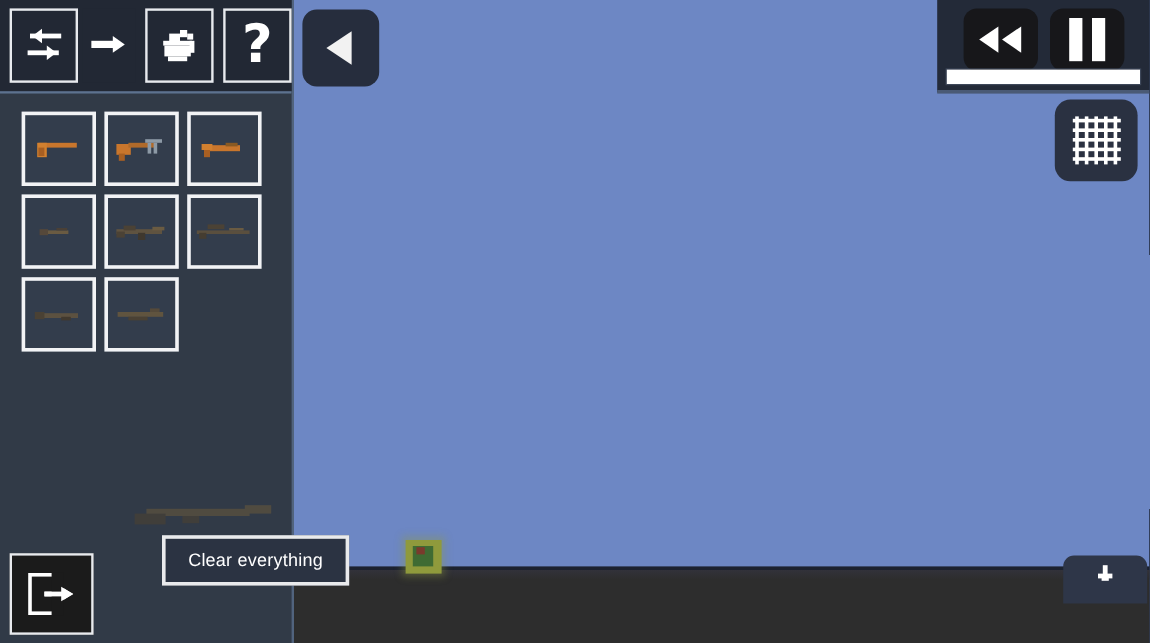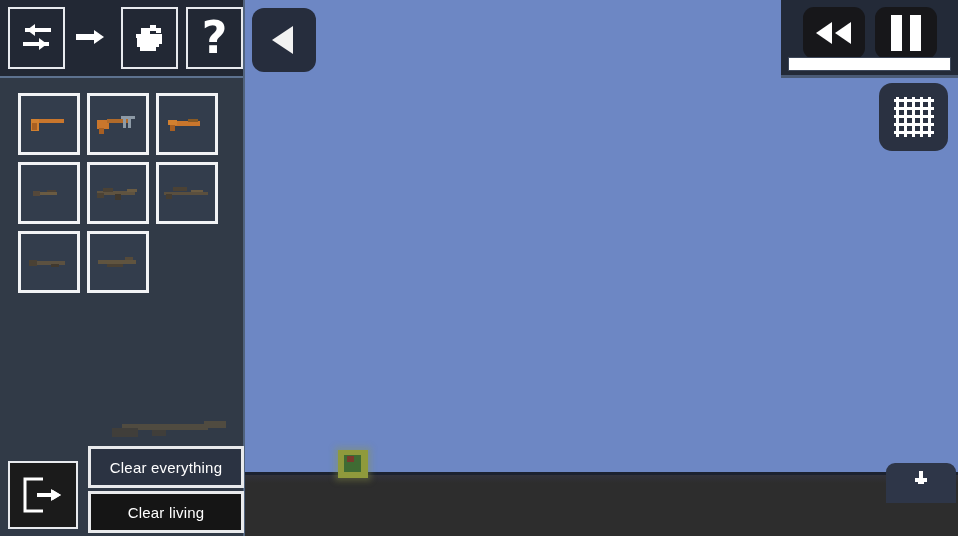--- a/index.html
+++ b/index.html
@@ -185,20 +185,21 @@
     height: 42px;
     box-sizing: border-box;
     border: 3px solid #e9eaec;
     color: #ffffff;
     font-size: 15px;
     display: flex;
     align-items: center;
     justify-content: center;
     cursor: pointer;
     letter-spacing: 0.2px;
+    margin-left: 47px;
   }
   .clear-btn.primary { background: #2b3342; }
   .clear-btn.secondary { background: #151515; margin-top: 3px; }
 
   
   .back-btn {
     position: absolute;
     left: 252px;
     top: 8px;
     width: 64px;
@@ -448,21 +449,20 @@
         <polygon points="30,14 40,20 30,26" fill="#fff"></polygon>
         <rect x="22" y="2" width="10" height="36" fill="#1b1b1b"></rect>
         <rect x="16" y="18" width="18" height="4" fill="#fff"></rect>
         <polygon points="30,14 40,20 30,26" fill="#fff"></polygon>
       </svg>
 
     </div>
 
     <div class="clear-stack">
       <div class="clear-btn primary">Clear everything</div>
-      <div class="clear-btn secondary">Clear living</div>
     </div>
   </div>
 
   <div class="back-btn">
     <svg width="36" height="36" viewBox="0 0 36 36">
       <polygon points="27,4 27,32 6,18" fill="#f2f2f2"></polygon>
     </svg>
 
   </div>
 

